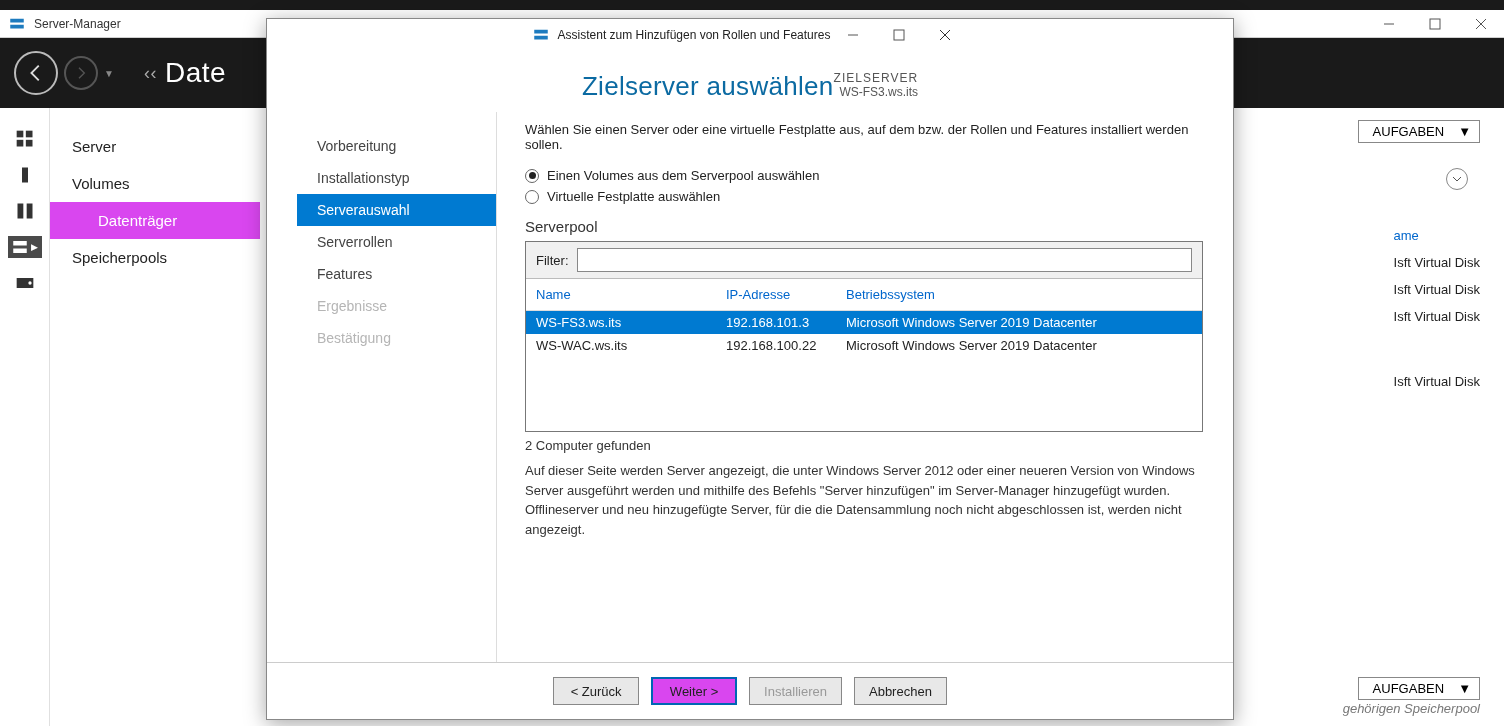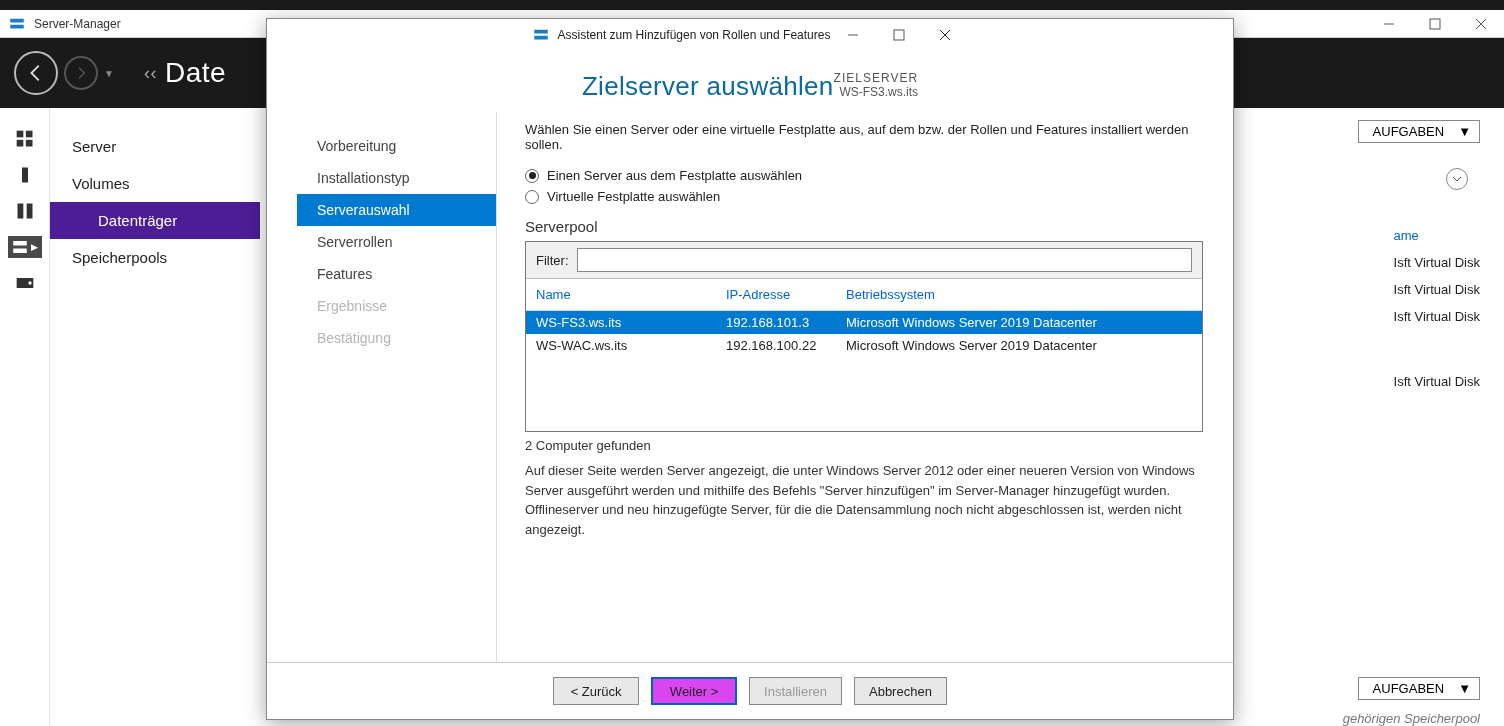--- a/index.html
+++ b/index.html
@@ -31,30 +31,30 @@
 
 .sidebar-icons { width: 50px; background: #fff; border-right: 1px solid #e0e0e0; padding-top: 20px; display: flex; flex-direction: column; align-items: center; gap: 14px; }
 .sidebar-icons .ic { width: 22px; height: 22px; display:flex; align-items:center; justify-content:center; }
 .sidebar-icons .ic.active { background: #4a4a4a; color:#fff; width:34px; padding:2px 0; }
 .sidebar-icons .ic svg { fill: #333; }
 .sidebar-icons .ic.active svg { fill:#fff; }
 .side-caret { font-size:9px; margin-left:2px; color:#fff; }
 
 .sub-nav { width: 210px; padding-top: 20px; }
 .sub-nav .item { padding: 10px 22px; font-size: 15px; color: #222; cursor: default; }
-.sub-nav .item.selected { background: #4c1d95; color: #fff; padding-left: 48px; }
+.sub-nav .item.selected { background: #d946ef; color: #fff; padding-left: 48px; }
 
 .content { flex: 1; padding: 18px 24px 0 24px; position: relative; }
 .tasks { position: absolute; right: 24px; top: 12px; }
 .tasks-btn { border: 1px solid #888; background: #fff; font-size: 13px; padding: 3px 8px 3px 14px; display: flex; align-items: center; gap: 14px; }
 .expand-circle { position: absolute; right: 36px; top: 60px; width: 22px; height: 22px; border: 1px solid #888; border-radius: 50%; display:flex; align-items:center; justify-content:center; }
 .bg-list { position: absolute; right: 24px; top: 120px; font-size: 13px; color: #0066cc; }
 .bg-list .row { color: #222; margin: 12px 0; }
 .tasks2 { position: absolute; right: 24px; bottom: 26px; }
-.bottom-hint { position:absolute; right:24px; bottom:0; font-size:13px; color:#777; font-style:italic; }
+.bottom-hint { position:absolute; right:24px; bottom:10px; font-size:13px; color:#777; font-style:italic; }
 
 
 .wizard { position: absolute; left: 266px; top: 18px; width: 968px; height: 702px; background: #fff; border: 1px solid #888; box-shadow: 0 4px 20px rgba(0,0,0,.35); display:flex; flex-direction:column;align-items:center; }
 .wiz-title { height: 32px; display: flex; align-items: center; padding: 0 10px; border-bottom: 0; }
 .wiz-title .icon { width: 18px; height: 18px; margin-right: 8px; }
 .wiz-title .t { font-size: 12px; color: #222; }
 .wiz-title .winbtns { margin-left: auto; display: flex; }
 .wiz-title .winbtn { width: 46px; height: 30px; display: flex; align-items: center; justify-content: center; color: #555; }
 
 .wiz-header { padding: 20px 30px 10px 30px; display: flex; justify-content: space-between; align-items: flex-start; }
@@ -264,21 +264,21 @@
       <div class="step">Features</div>
       <div class="step disabled">Ergebnisse</div>
       <div class="step disabled">Bestätigung</div>
     </div>
 
     <div class="wiz-content">
       <div class="intro">Wählen Sie einen Server oder eine virtuelle Festplatte aus, auf dem bzw. der Rollen und Features installiert werden sollen.</div>
 
       <div class="radio-row">
         <span class="radio checked"></span>
-        <span>Einen Server aus dem Festplatte auswählen</span>
+        <span>Einen Volumes aus dem Serverpool auswählen</span>
       </div>
       <div class="radio-row">
         <span class="radio"></span>
         <span>Virtuelle Festplatte auswählen</span>
       </div>
 
       <div class="pool-label">Serverpool</div>
       <div class="pool-box">
         <div class="filter-row">
           <span>Filter:</span>

